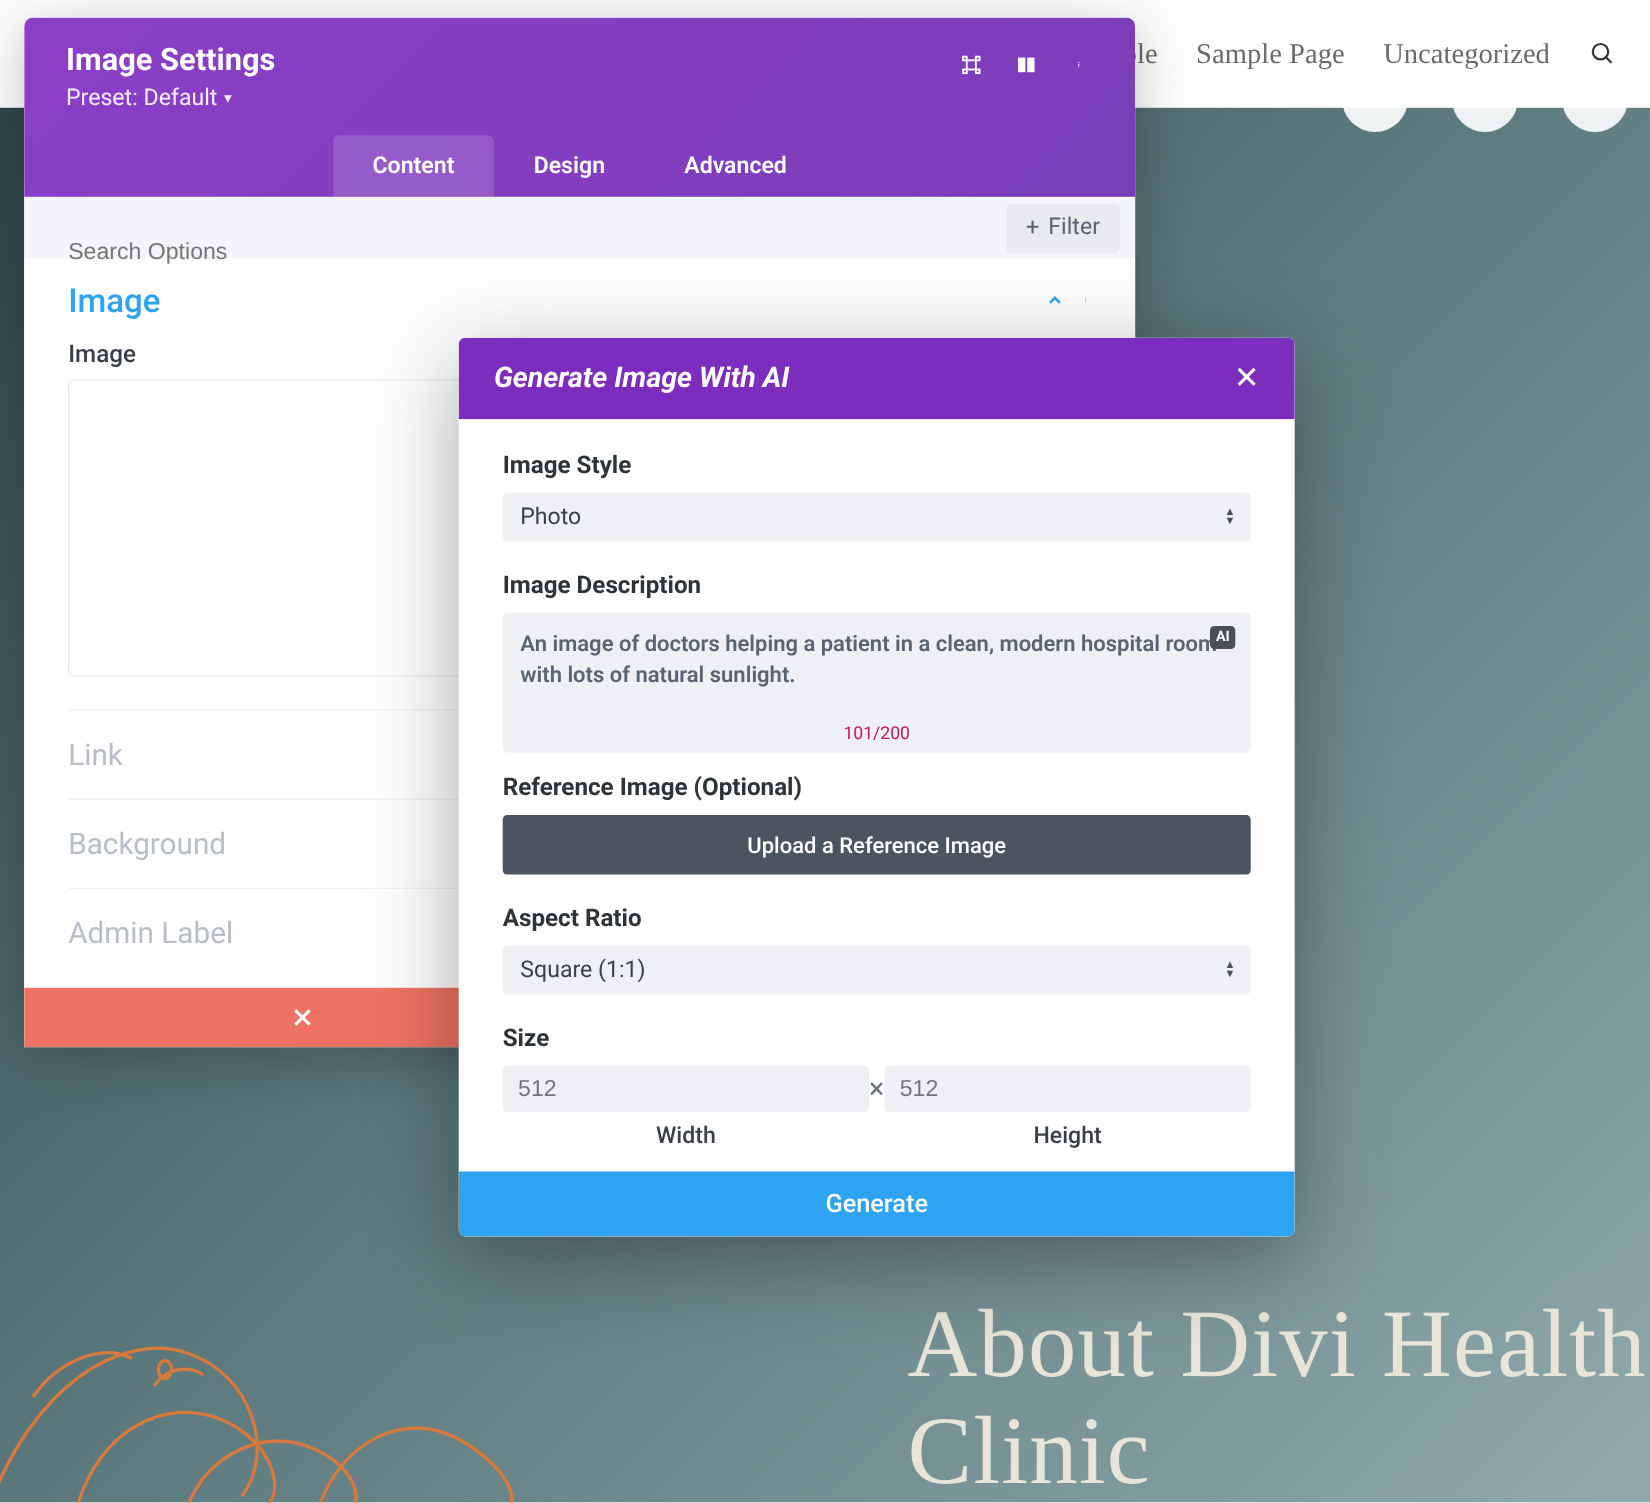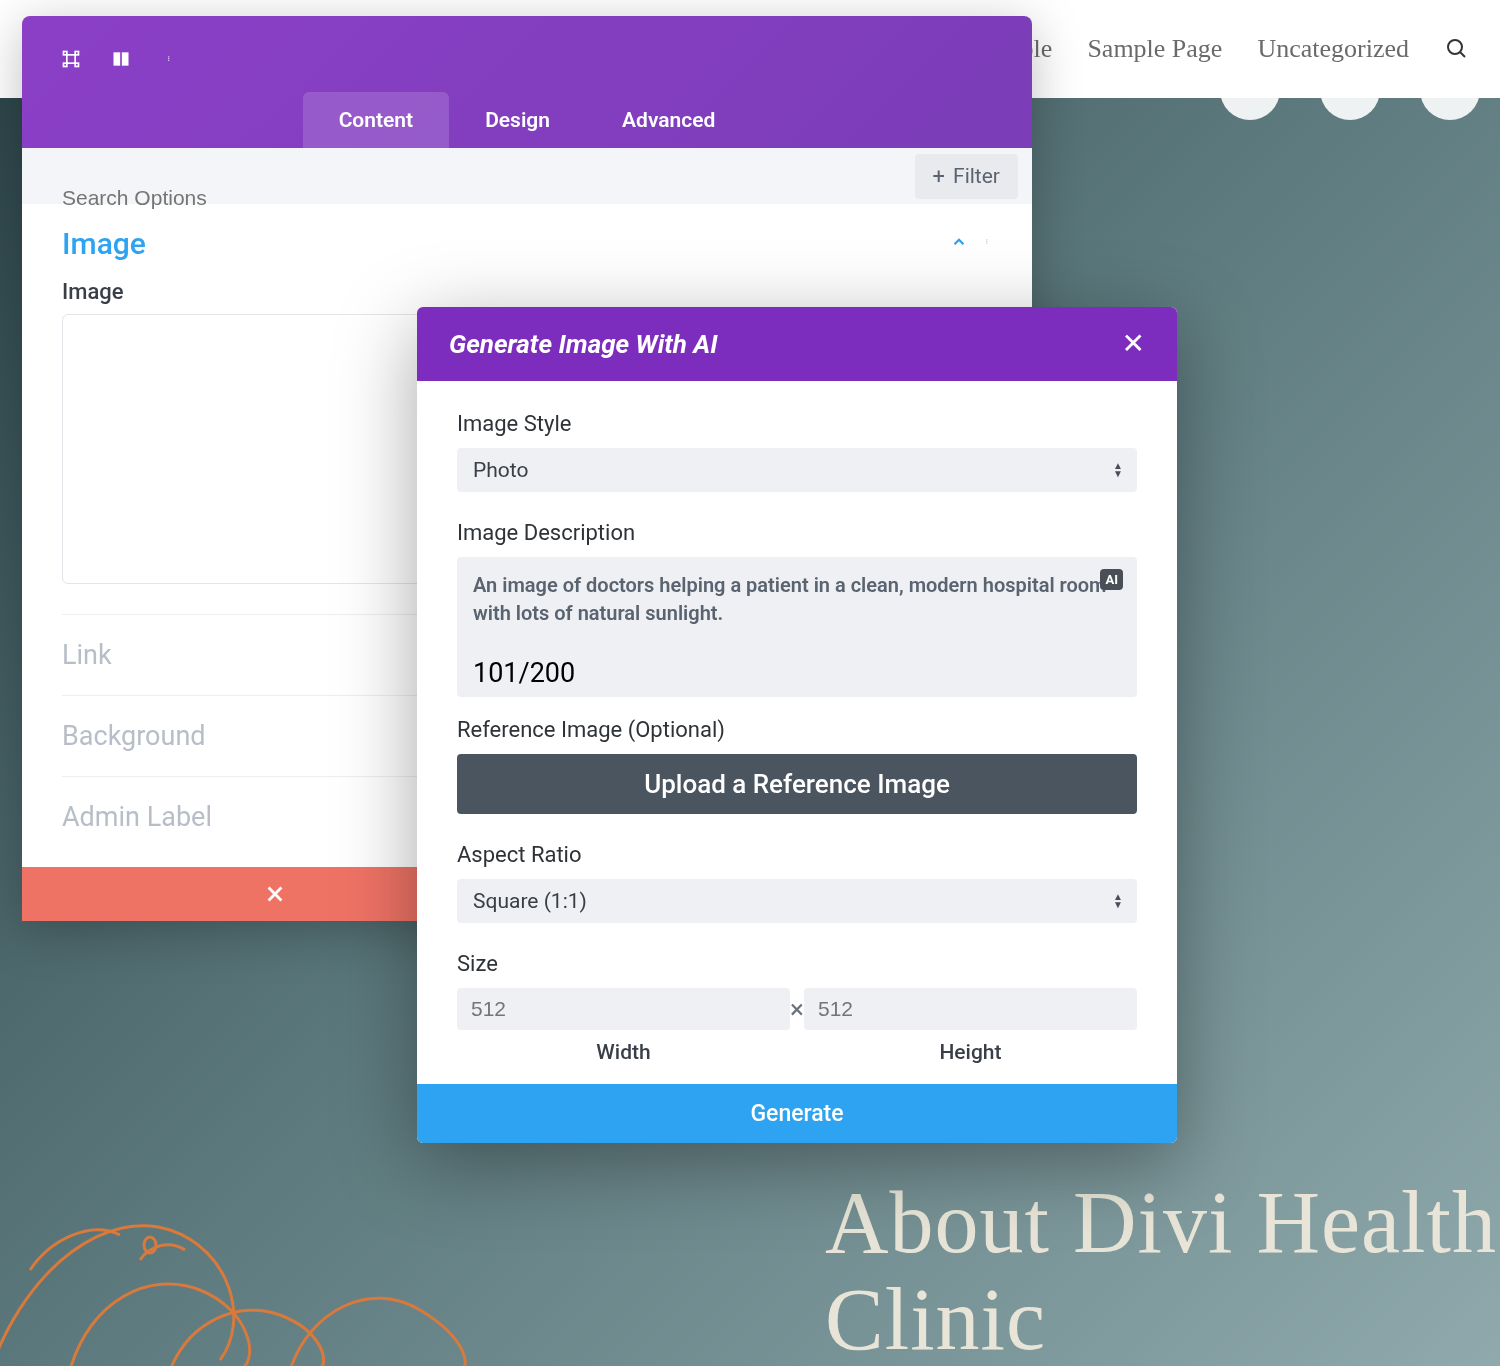--- a/index.html
+++ b/index.html
@@ -214,21 +214,21 @@
   padding: 22px 32px;
   display: flex;
   justify-content: space-between;
   align-items: center;
 }
 .ai-title { font-size: 26px; font-weight: 700; font-style: italic; }
 .ai-close { font-size: 28px; cursor: pointer; line-height: 1; }
 .ai-body { padding: 30px 40px 20px 40px; }
 .ai-label {
   font-size: 22px;
-  font-weight: 400;
+  font-weight: 700;
   color: #2e3338;
   margin-bottom: 12px;
 }
 .ai-select {
   position: relative;
   background: #eef0f3;
   border-radius: 4px;
   height: 44px;
   display: flex;
   align-items: center;
@@ -272,29 +272,29 @@
   right: 14px;
   background: #4a4f57;
   color: #fff;
   font-size: 13px;
   font-weight: 700;
   padding: 3px 5px;
   border-radius: 4px;
   cursor: pointer;
 }
 .ai-counter {
-  text-align: left;
-  font-size: 27px;
-  color: #000000;
+  text-align: center;
+  font-size: 16px;
+  color: #be185d;
   margin-top: 6px;
 }
 .ai-upload-btn {
   background: #4a5560;
   color: #fff;
-  font-size: 26px;
+  font-size: 20px;
   font-weight: 500;
   text-align: center;
   padding: 15px;
   border-radius: 4px;
   margin-bottom: 28px;
   cursor: pointer;
 }
 .ai-size-row {
   display: flex;
   align-items: flex-start;
@@ -366,20 +366,27 @@
     <path d="M170,200 C180,185 200,180 215,190"></path>
     <ellipse cx="180" cy="185" rx="6" ry="8"></ellipse>
   </svg>
 </div>
 
 <div class="hero-title">About Divi Health Clinic</div>
 
 <div class="settings-panel">
   <div class="panel-header">
     <div class="panel-header-top">
+      <div>
+        <div class="panel-title">Image Settings</div>
+        <div class="panel-preset">
+          <span>Preset: Default</span>
+          <span class="chev">▾</span>
+        </div>
+      </div>
       <div class="panel-header-icons">
         <span class="ic">
           <svg viewBox="0 0 24 24" width="20" height="20">
               <rect x="7" y="7" width="10" height="10" fill="none" stroke="#fff" stroke-width="2"></rect>
               <rect x="3" y="3" width="4" height="4" fill="none" stroke="#fff" stroke-width="2"></rect>
               <rect x="17" y="3" width="4" height="4" fill="none" stroke="#fff" stroke-width="2"></rect>
               <rect x="3" y="17" width="4" height="4" fill="none" stroke="#fff" stroke-width="2"></rect>
               <rect x="17" y="17" width="4" height="4" fill="none" stroke="#fff" stroke-width="2"></rect>
             </svg>
         </span>

